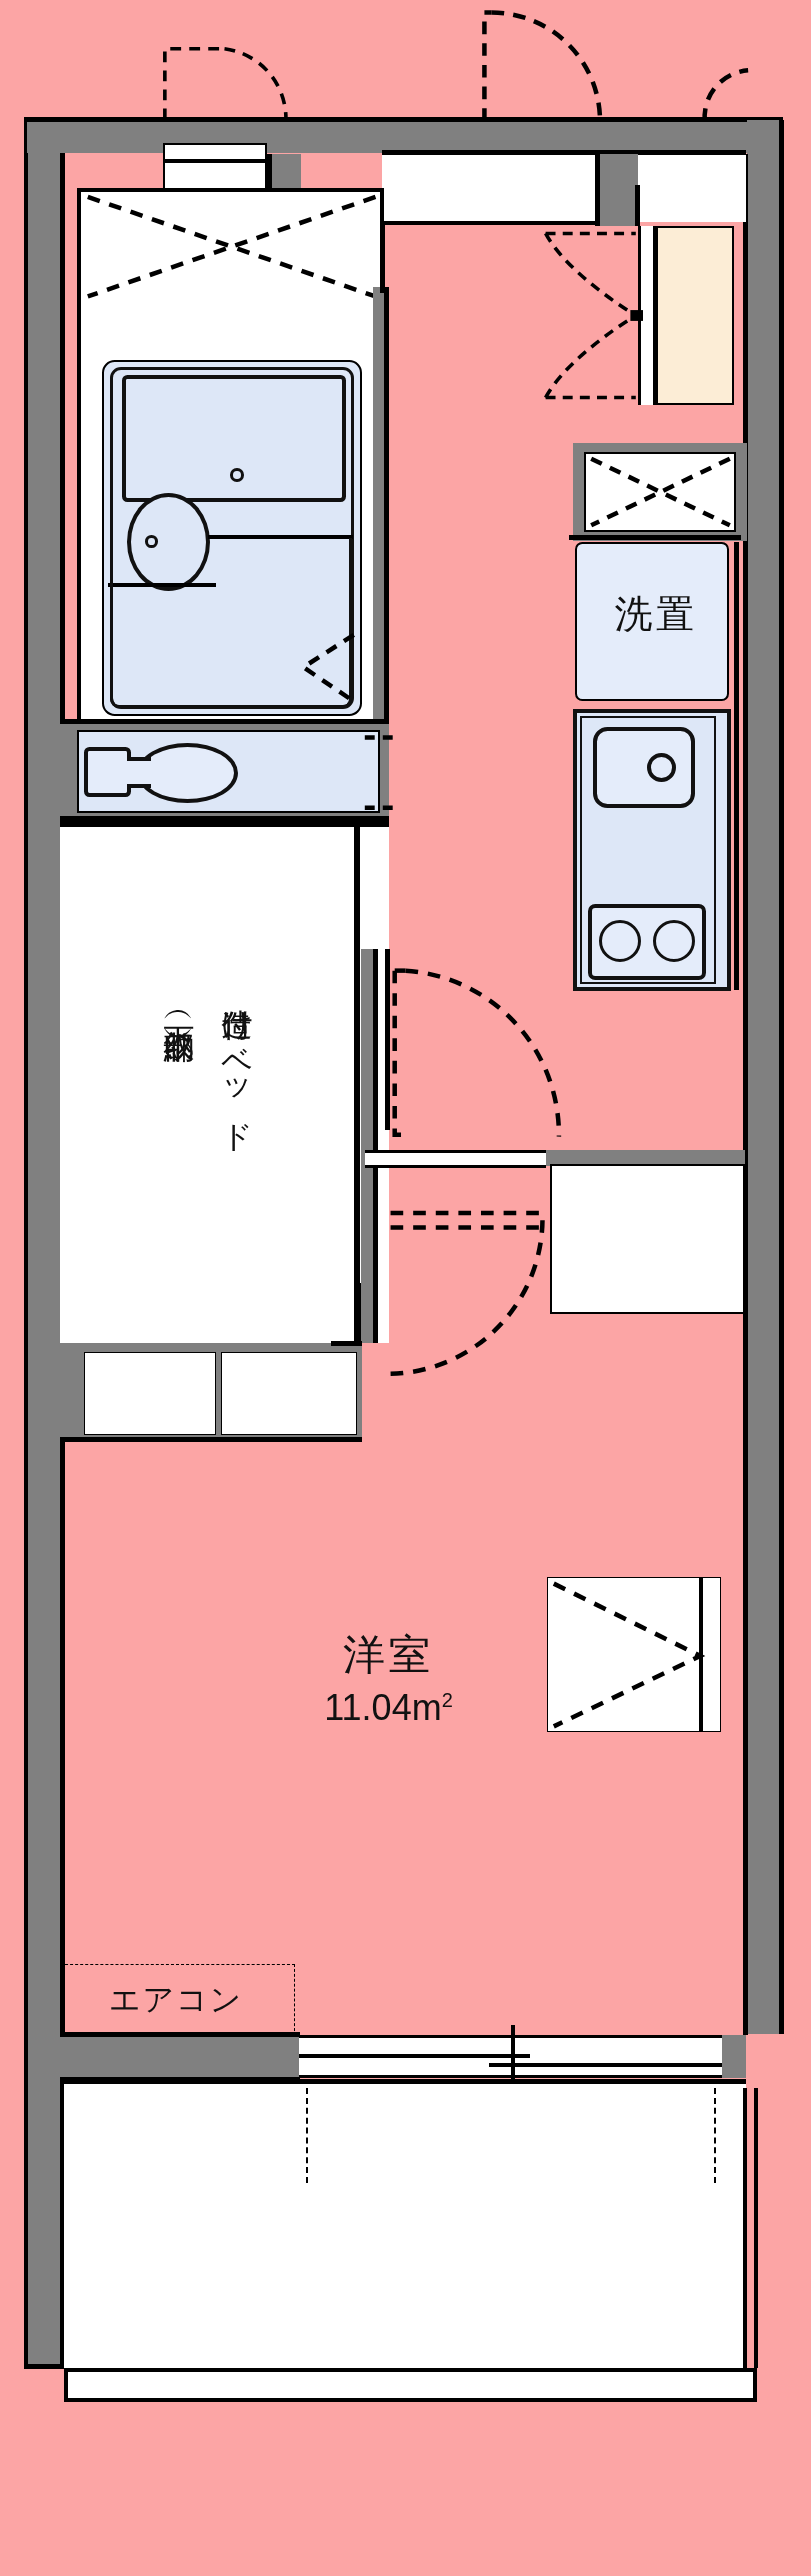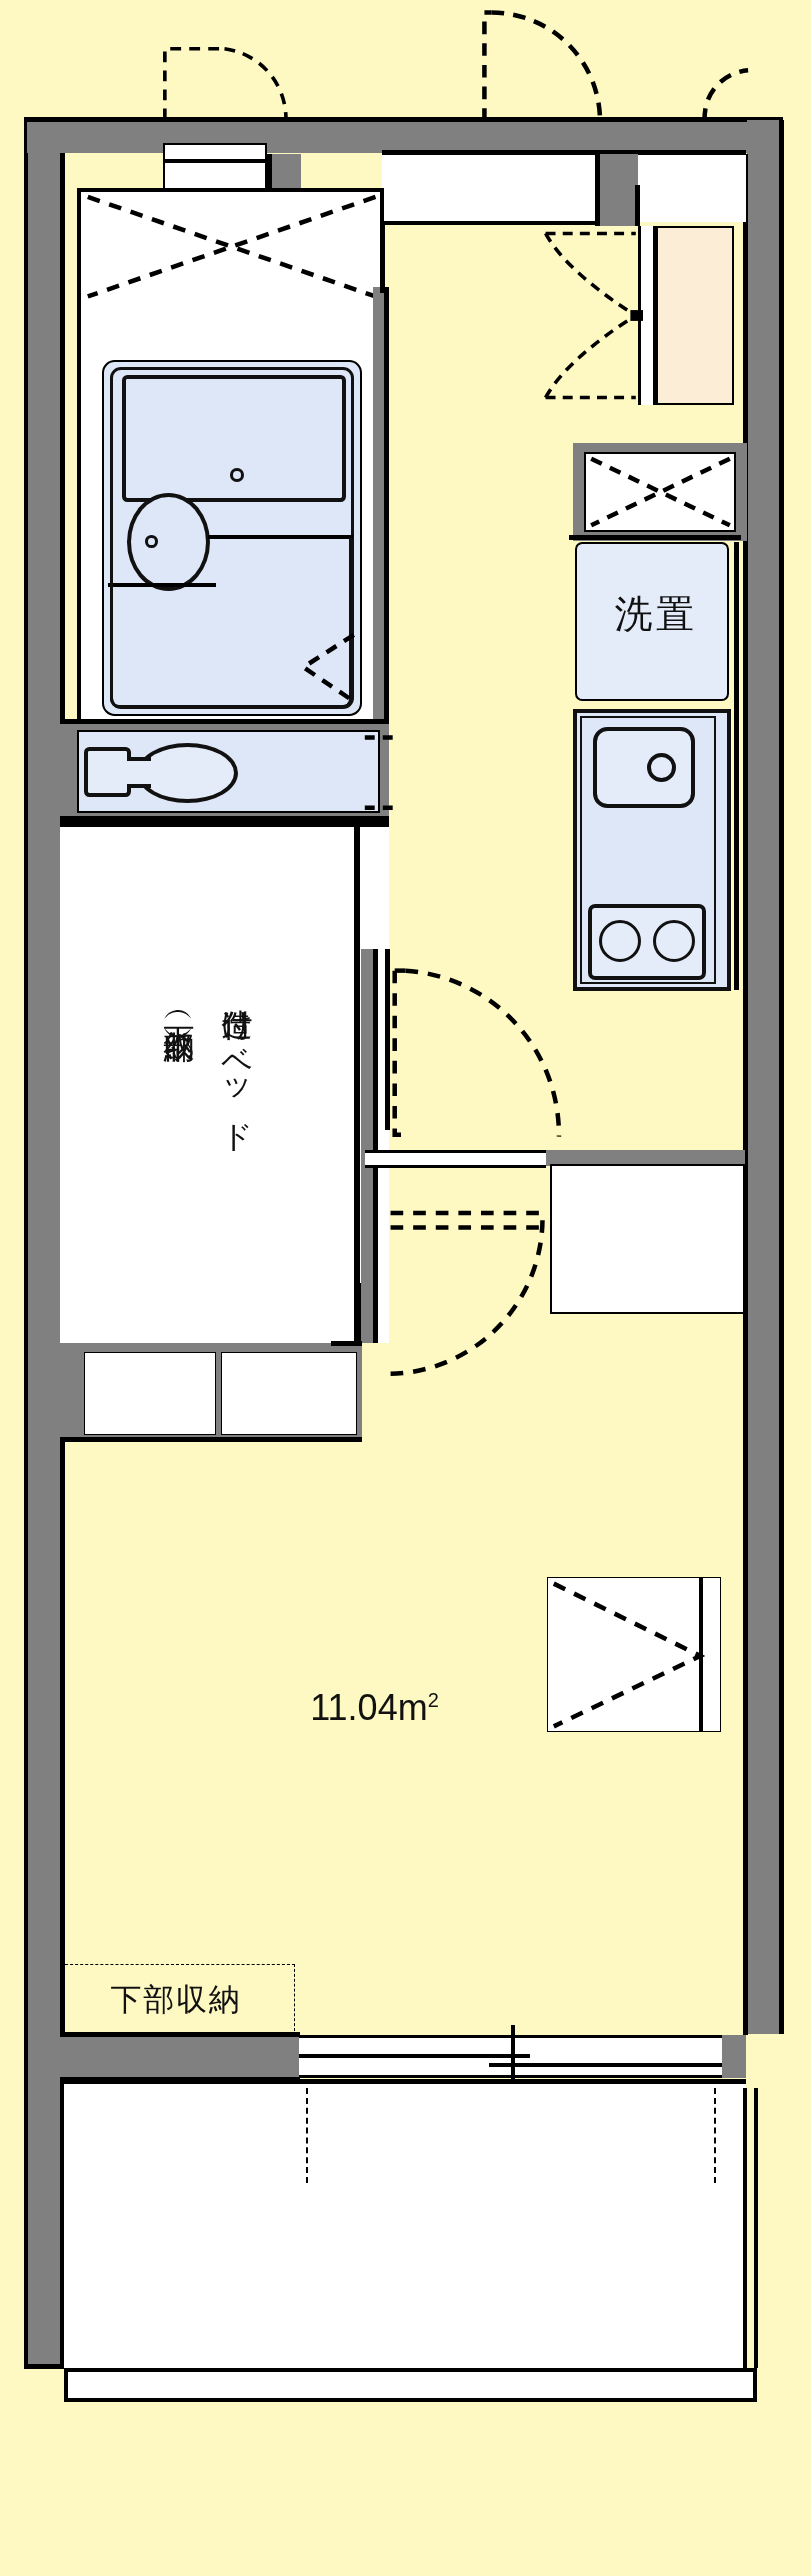--- a/index.html
+++ b/index.html
@@ -1,17 +1,17 @@
 <!DOCTYPE html>
 <html style="font-size:14.5px"><head>
 <meta charset="utf-8">
 <style>
   html,body{margin:0;padding:0;background:#ffffff;}
   body{font-family:"Liberation Sans","DejaVu Sans",sans-serif;}
-  #plan{position:relative;width:812px;height:2576px;background:#fef9c3;overflow:hidden;}
+  #plan{position:relative;width:812px;height:2576px;background:#fca5a5;overflow:hidden;}
   .abs{position:absolute;box-sizing:border-box;}
   .wallplain{background:#808080;}
   .blk{background:#000;}
 
   
   .water{background:#dde7f7;border:2.7px solid #000;}
   .waterlt{background:#e4ecfa;border:2.7px solid #000;}
   .genkan{background:#fcedd6;border:2.7px solid #000;}
   .whitebox{background:#ffffff;border:2.7px solid #000;}
   .whitebox2{background:#ffffff;border:1.8px solid #000;}
@@ -177,32 +177,33 @@
 
   <svg class="abs" style="left:358px;top:1202px;width:208px;height:181px;" viewBox="0 0 230 200" width="208" height="181">
     <path d="M 36 12 L 206 12" fill="none" stroke="#000" stroke-width="5" stroke-dasharray="14,11"></path>
     <path d="M 36 28 L 200 28" fill="none" stroke="#000" stroke-width="5" stroke-dasharray="14,11"></path>
     <path d="M 204 20 A 172 172 0 0 1 32 190" fill="none" stroke="#000" stroke-width="5" stroke-dasharray="14,11"></path>
   </svg>
 
   <div class="abs blk" style="left:354px;top:1283px;width:7.2px;height:63px;"></div>
   <div class="abs blk" style="left:331px;top:1341px;width:31px;height:5.4px;"></div>
 
-  <div class="abs roomarea" style="left:239px;top:1687px;width:271px;">
+  <div class="abs roomname" style="left:271px;top:1627px;width:235px;">洋室</div>
+  <div class="abs roomarea" style="left:253px;top:1687px;width:271px;">
     <span>11.04m</span><sup>2</sup>
   </div>
 
   <div class="abs whitebox2" style="left:547px;top:1577px;width:174px;height:155px;"></div>
   <div class="abs blk" style="left:699px;top:1577px;width:3.6px;height:155px;"></div>
   <svg class="abs" style="left:550px;top:1580px;width:154px;height:150px;" viewBox="0 0 170 166" width="154" height="150">
     <path d="M 4 4 L 166 84 L 4 162" fill="none" stroke="#000" stroke-width="5" stroke-dasharray="14,11"></path>
   </svg>
 
   <div class="abs dash" style="left:60px;top:1964px;width:235px;height:72px;"></div>
-  <div class="abs htext" style="left:72px;top:1979px;width:208px;text-align:center;font-size:31px;letter-spacing:1.8px;">下部収納</div>
+  <div class="abs htext" style="left:72px;top:1979px;width:208px;text-align:center;font-size:31px;letter-spacing:1.8px;">エアコン</div>
 
   <div class="abs wallplain" style="left:60px;top:2035px;width:240px;height:43px;"></div>
   <div class="abs blk" style="left:60px;top:2032px;width:240px;height:4.5px;"></div>
   <div class="abs blk" style="left:60px;top:2077px;width:240px;height:5.4px;"></div>
 
   <div class="abs" style="left:299px;top:2035px;width:423px;height:43px;background:#fff;border-top:3.6px solid #000;border-bottom:3.6px solid #000;"></div>
   <div class="abs blk" style="left:299px;top:2054px;width:231px;height:3.6px;"></div>
   <div class="abs blk" style="left:489px;top:2063px;width:233px;height:3.6px;"></div>
   <div class="abs blk" style="left:511px;top:2025px;width:3.6px;height:65px;"></div>
 

